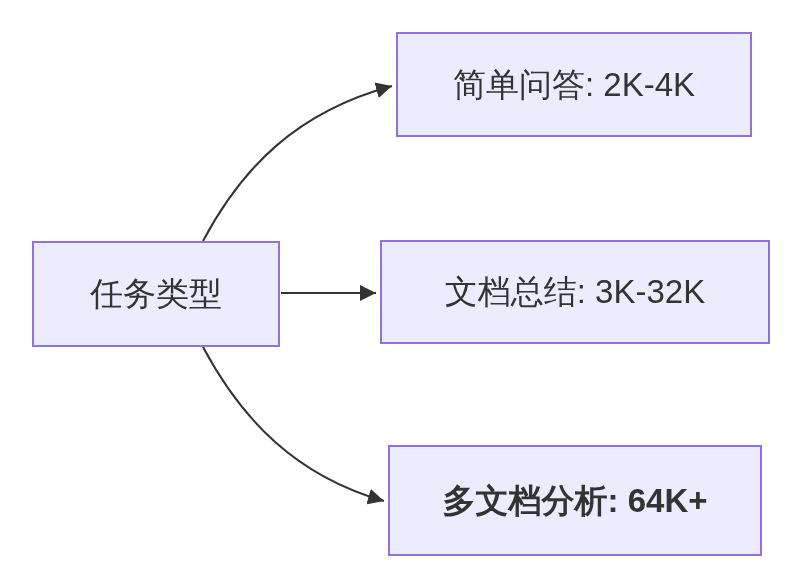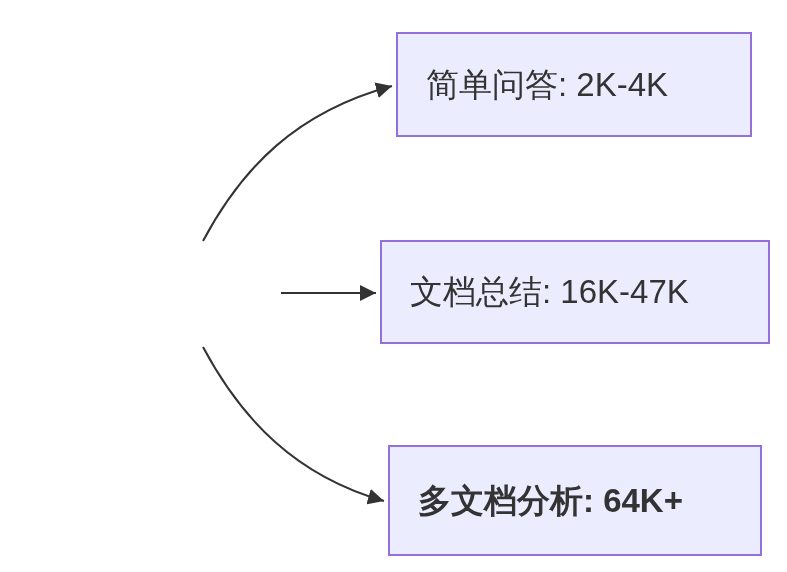--- a/index.html
+++ b/index.html
@@ -28,27 +28,26 @@
     fill: none;
     stroke: var(--edge-color);
     stroke-width: 2px;
   }
   .node {
     position: absolute;
     background: var(--node-fill);
     border: 2px solid var(--node-border);
     display: flex;
     align-items: center;
-    justify-content: flex-start;
+    justify-content: center;
     color: var(--text-color);
     font-size: 33px;
     line-height: 1.2;
     white-space: nowrap;
     text-align: center;
-    padding-left: 28px;
   }
   .node-task    { left: 32px;  top: 241px; width: 248px; height: 106px; }
   .node-simple  { left: 396px; top: 32px;  width: 356px; height: 105px; }
   .node-docsum  { left: 380px; top: 240px; width: 390px; height: 104px; }
   .node-multi   { left: 388px; top: 445px; width: 374px; height: 111px; font-weight: bold; }
 </style>
 </head>
 <body>
 
 <div class="canvas">
@@ -57,26 +56,29 @@
     <defs>
       <marker id="arrowhead" viewBox="0 0 10 10" refX="10" refY="5" markerWidth="8" markerHeight="8" orient="auto">
         <path d="M 0 0 L 10 5 L 0 10 z" fill="#333333"></path>
       </marker>
     </defs>
     <path class="edge" d="M 203 241 C 242 168, 296 112, 392 86" marker-end="url(#arrowhead)"></path>
     <path class="edge" d="M 281 293 L 376 293" marker-end="url(#arrowhead)"></path>
     <path class="edge" d="M 203 347 C 242 420, 296 476, 384 501" marker-end="url(#arrowhead)"></path>
   </svg>
 
+  <div class="node node-task">
+    <span>任务类型</span>
+  </div>
 
   <div class="node node-simple">
     <span>简单问答: 2K-4K</span>
   </div>
 
   <div class="node node-docsum">
-    <span>文档总结: 16K-47K</span>
+    <span>文档总结: 3K-32K</span>
   </div>
 
   <div class="node node-multi">
     <span>多文档分析: 64K+</span>
   </div>
 
 </div>
 
 </body></html>

